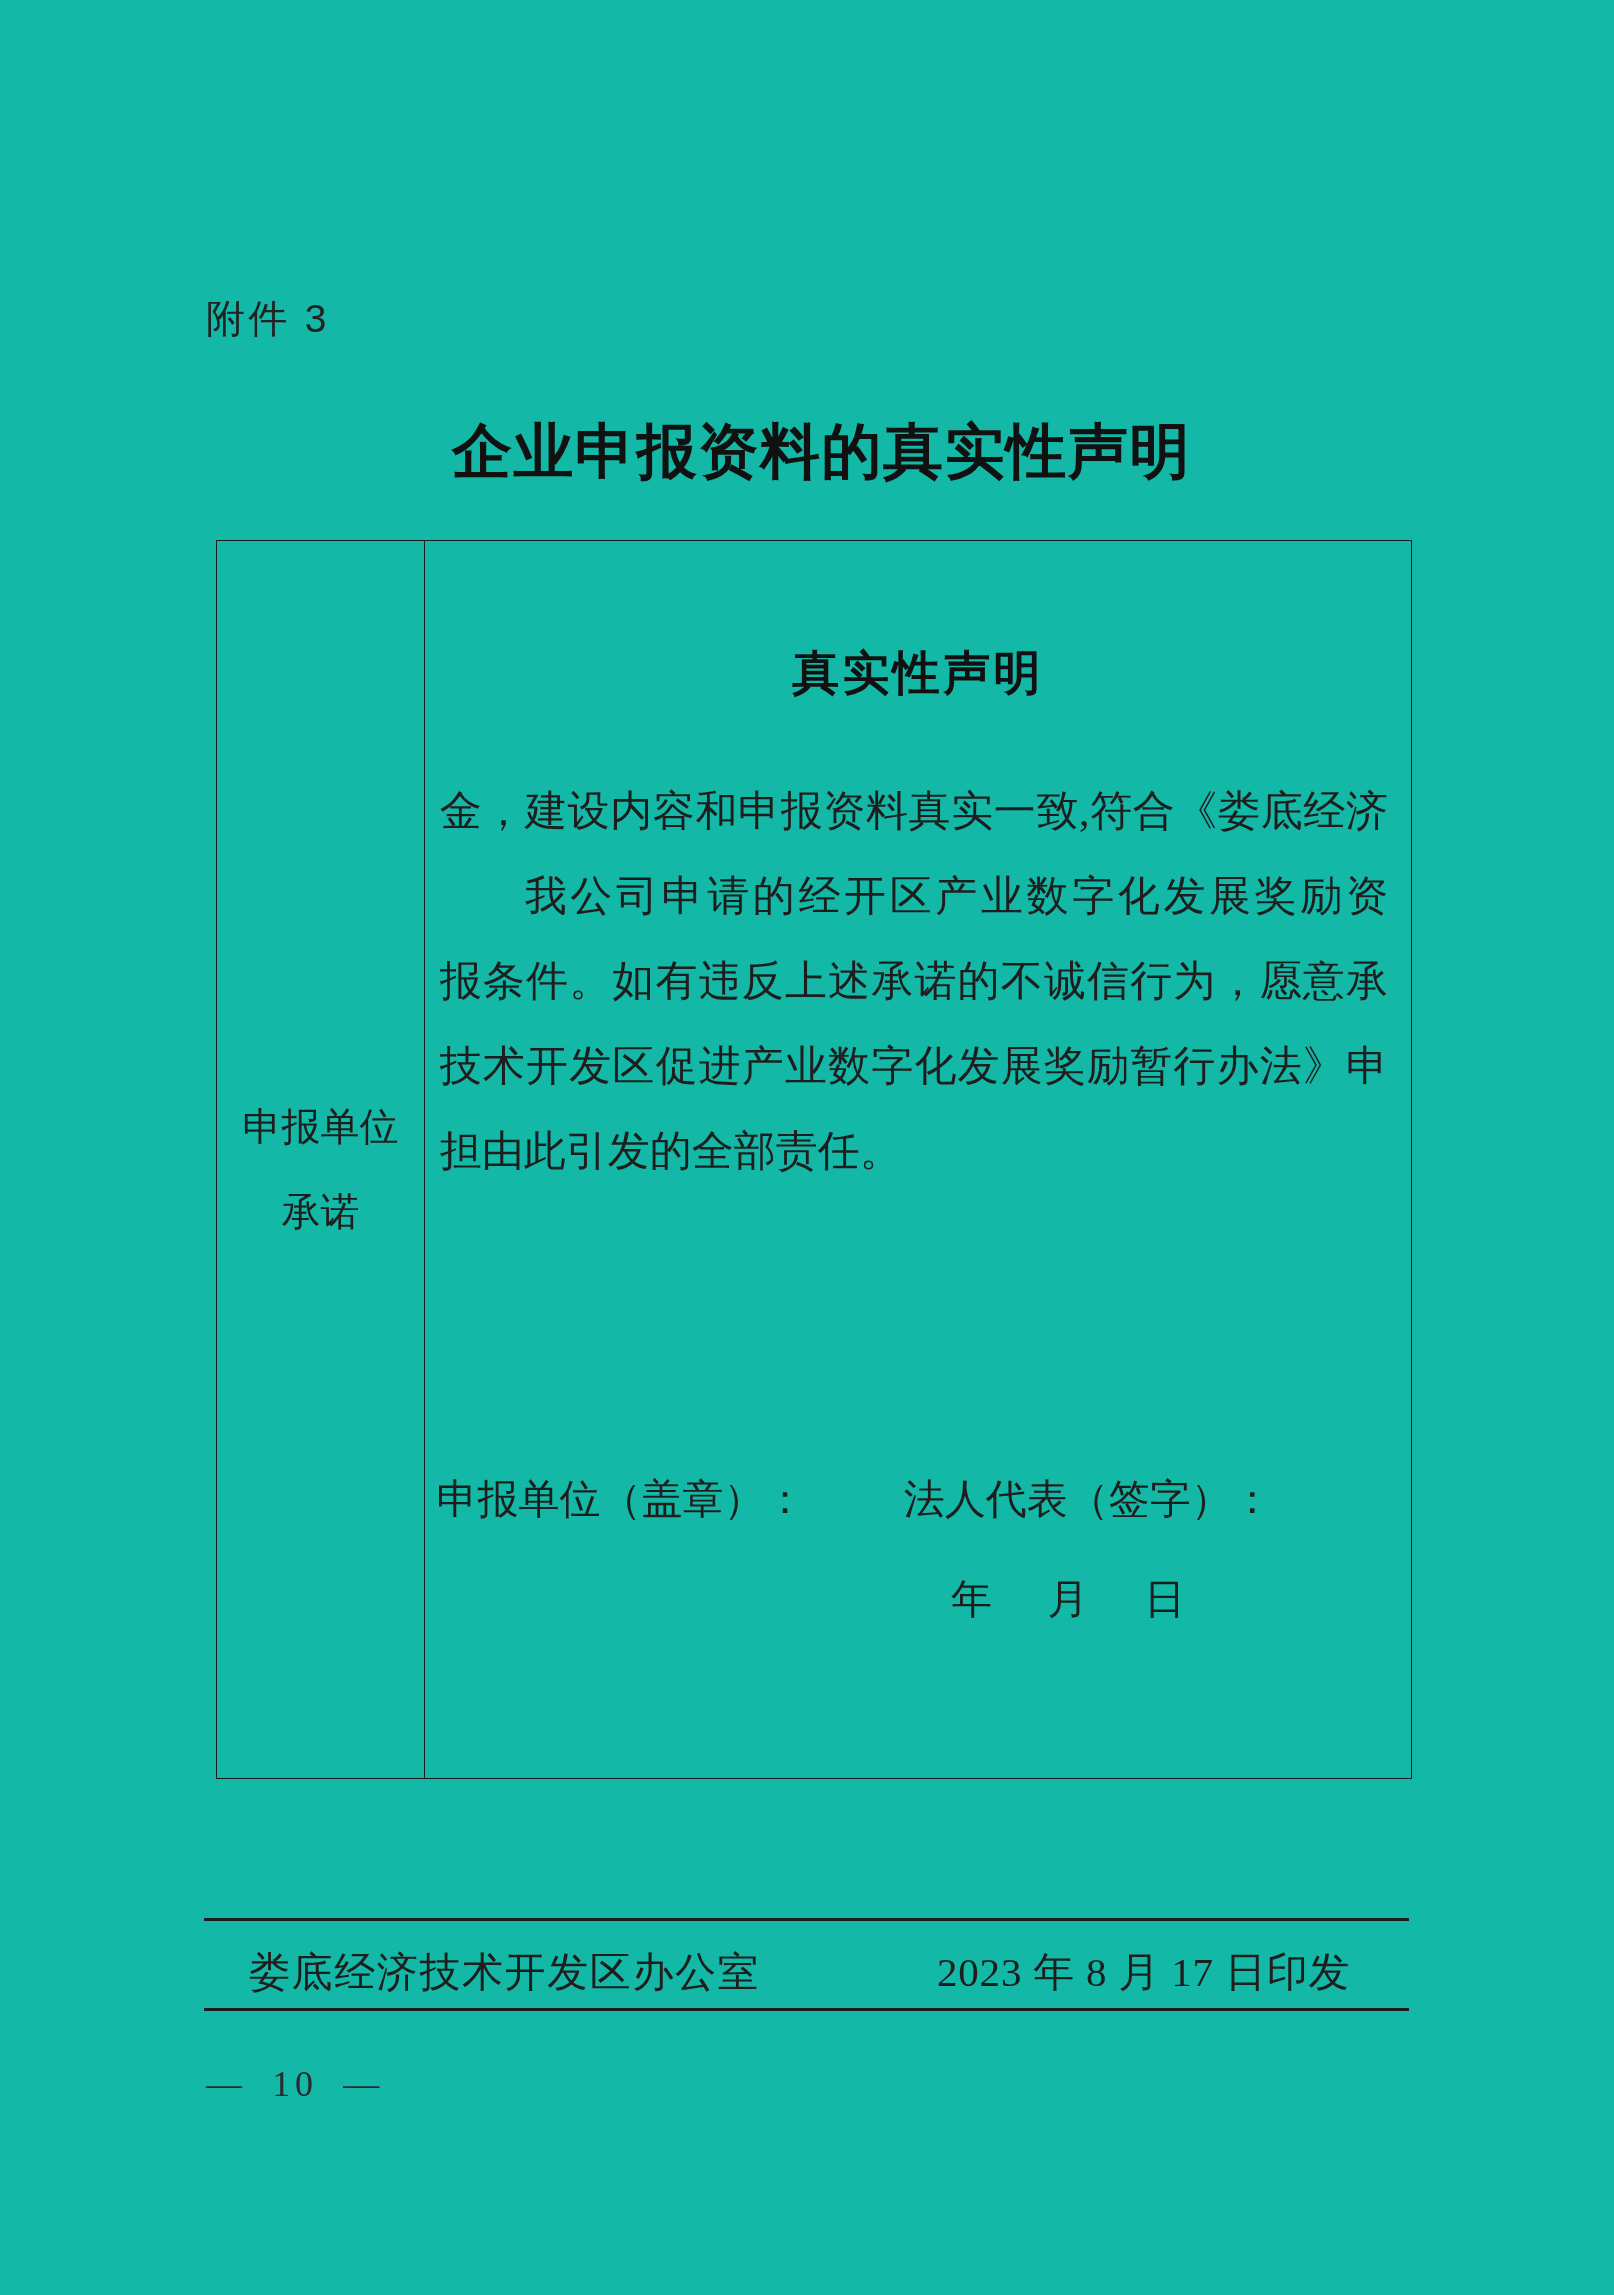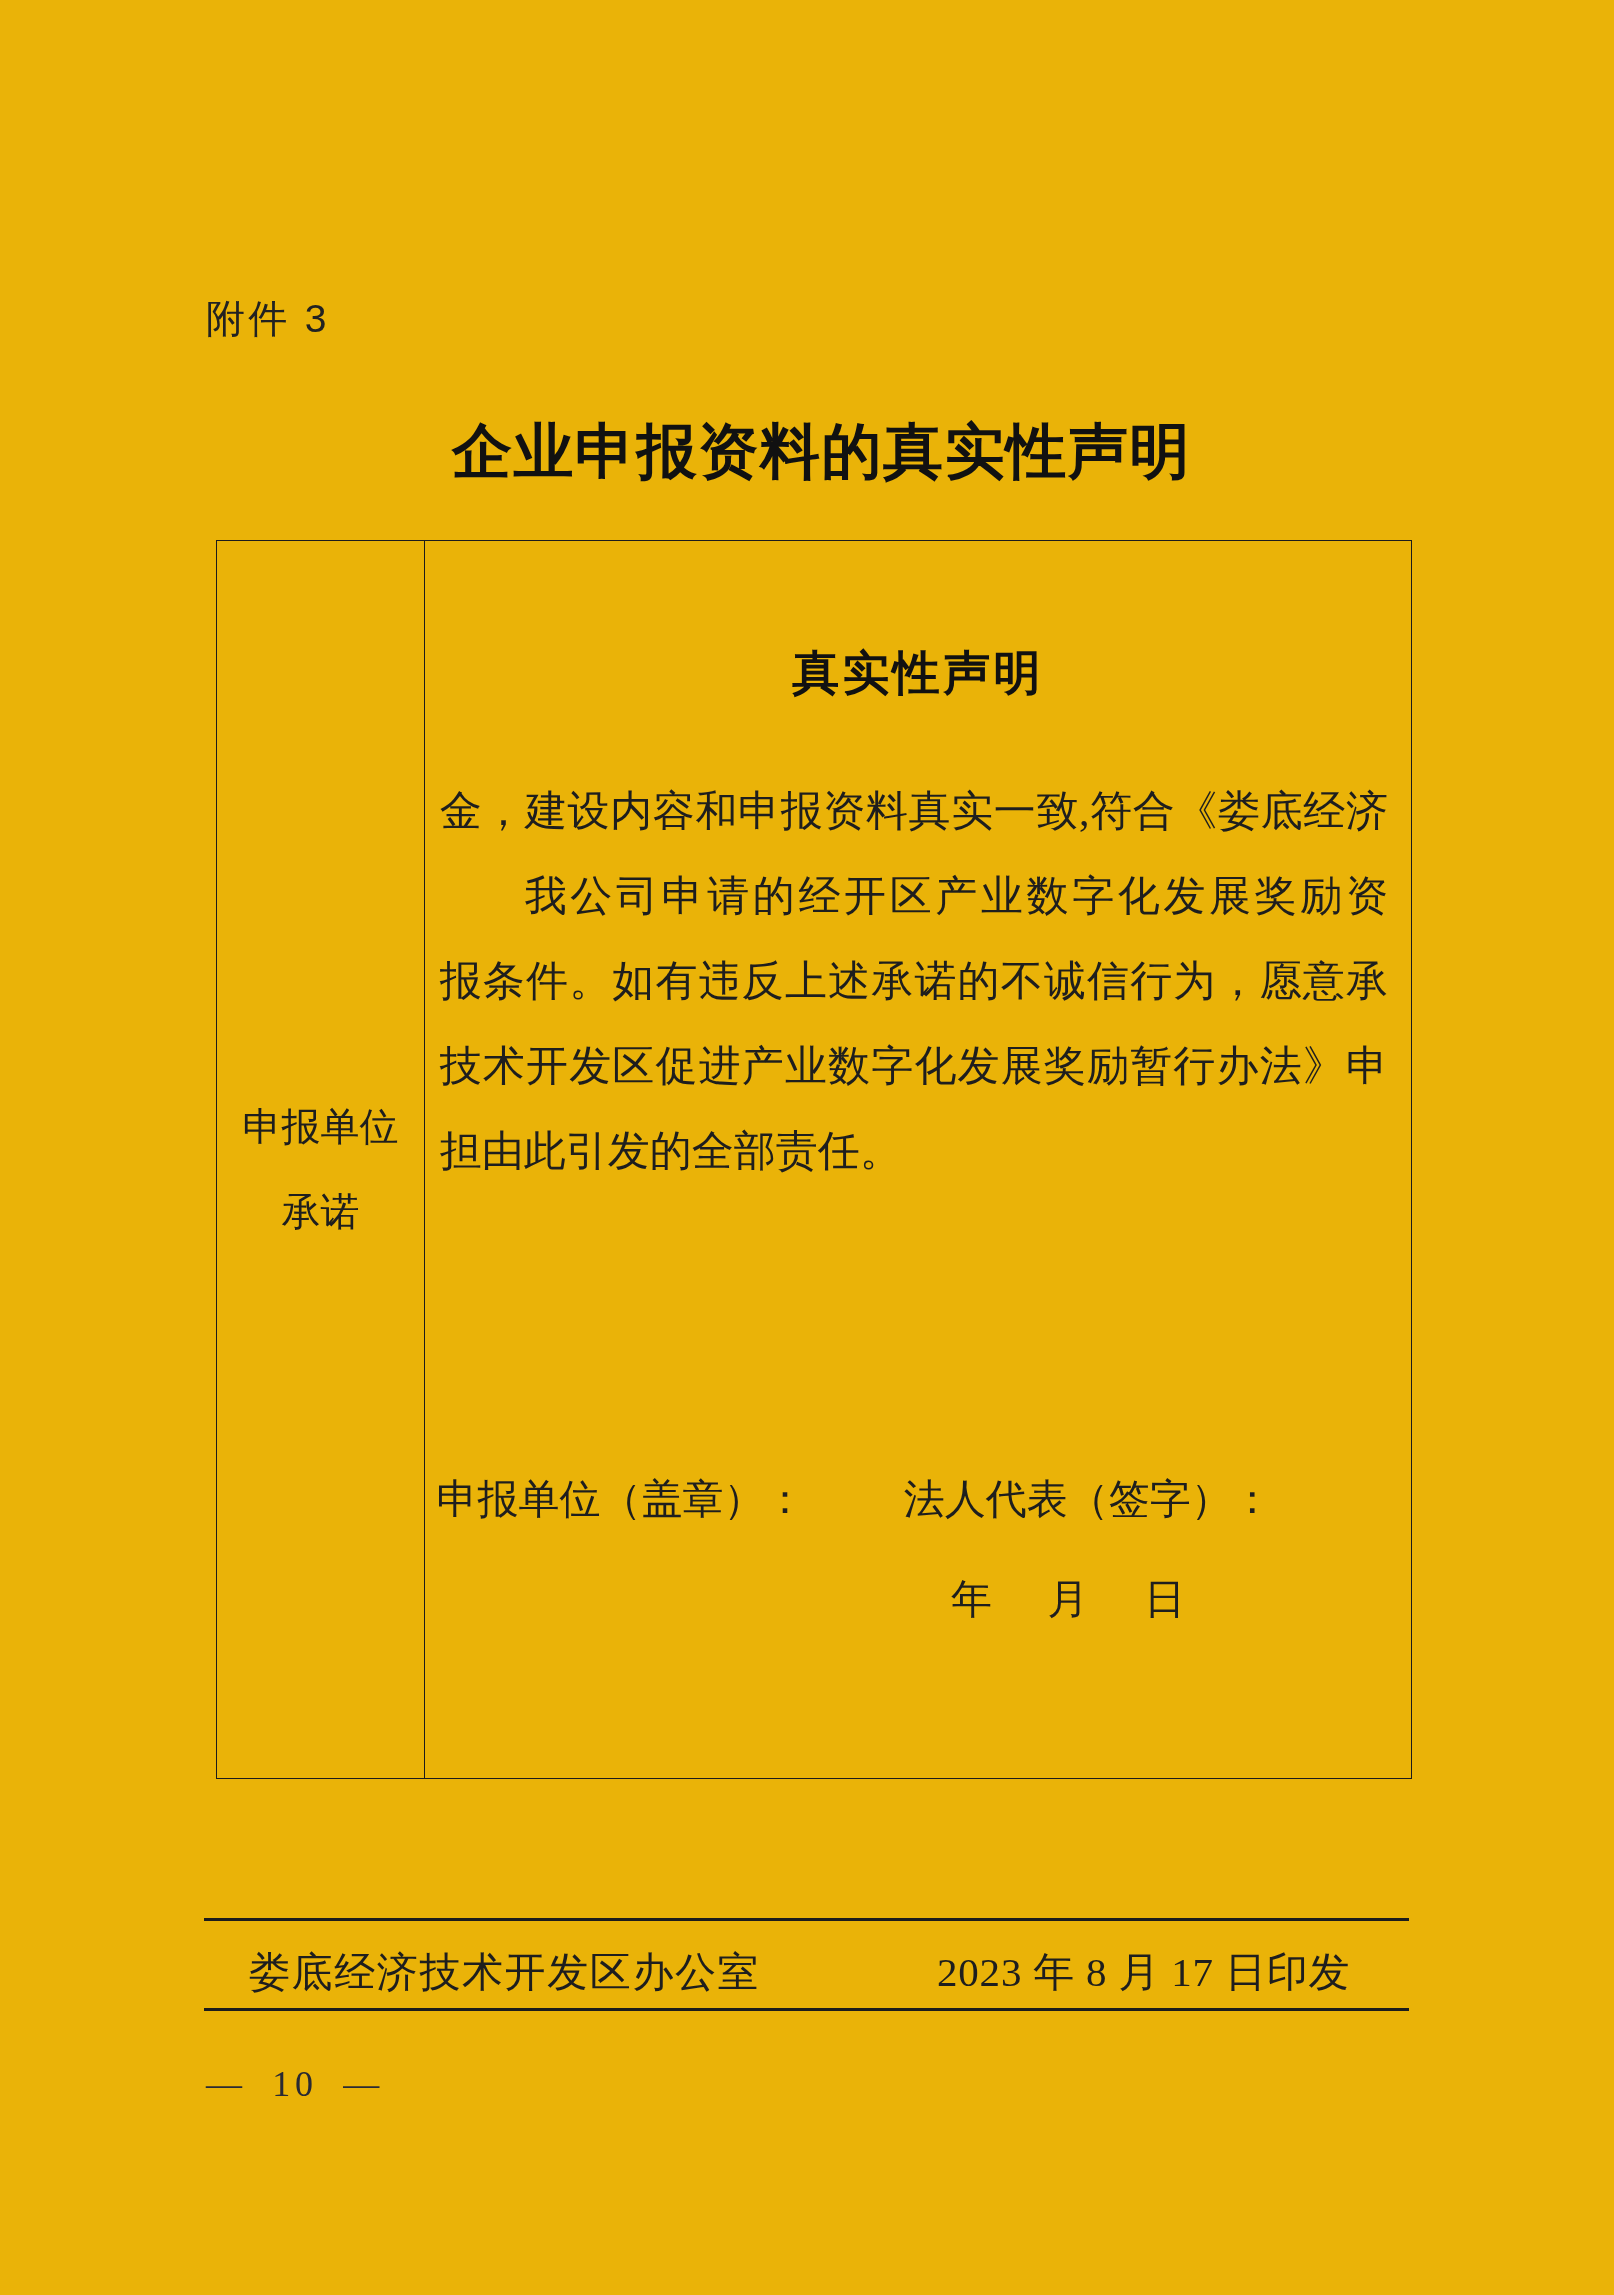--- a/index.html
+++ b/index.html
@@ -2,21 +2,21 @@
 <html style="font-size:13px"><head>
 <meta charset="utf-8">
 <style>
   * { margin: 0; padding: 0; box-sizing: border-box; }
   html, body { background: #e8e8e8; }
   .page {
     position: relative;
     width: 1615px;
     height: 2295px;
     margin: 0 auto;
-    background: #eab308;
+    background: #14b8a6;
     color: #1e1e1e;
     font-family: "Liberation Serif", "DejaVu Serif", serif;
     overflow: hidden;
   }
 
   
   .attachment-label {
     position: absolute;
     left: 206px;
     top: 292px;

